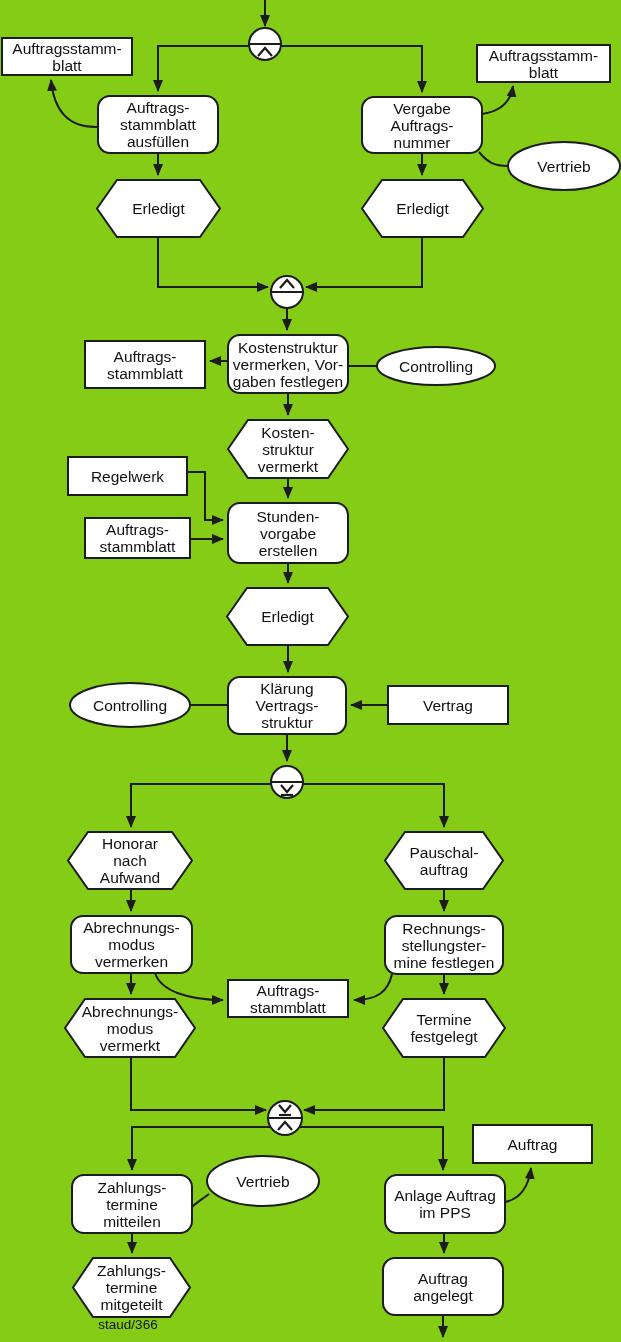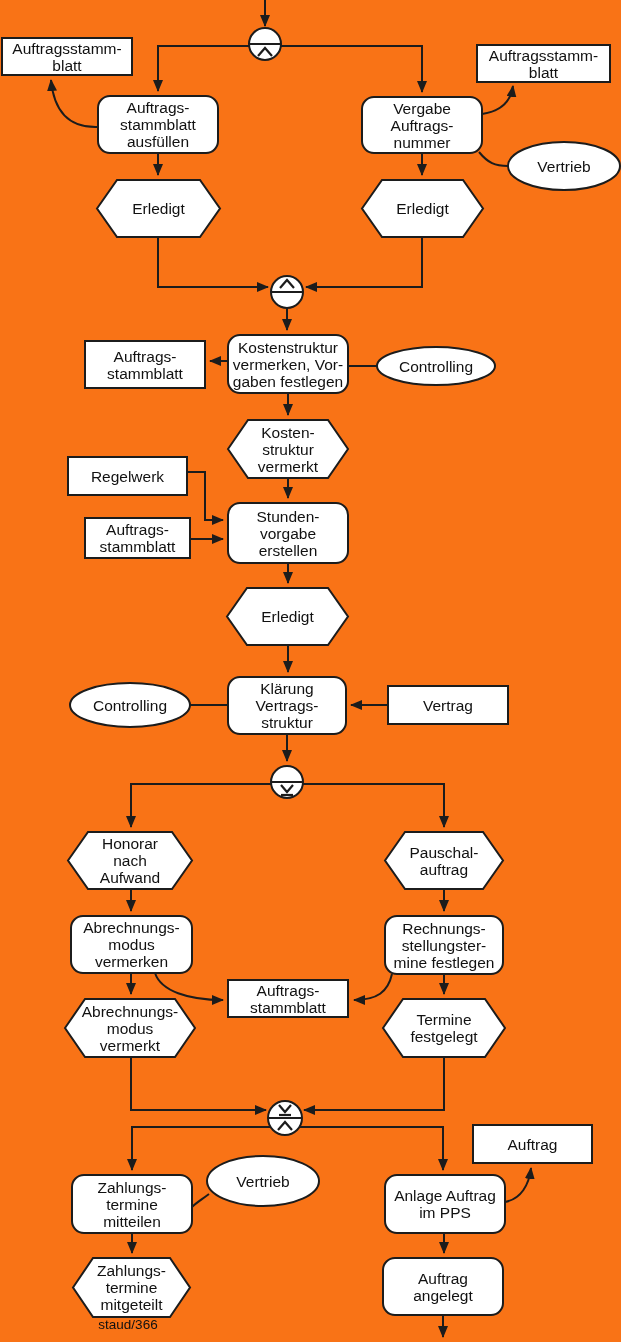--- a/index.html
+++ b/index.html
@@ -1,16 +1,16 @@
 <!DOCTYPE html>
 <html><head>
 <meta charset="utf-8">
 <style>
   html, body { margin: 0; padding: 0; background: #ffffff; }
-  .page { width: 621px; height: 1342px; background: #f97316; }
+  .page { width: 621px; height: 1342px; background: #84cc16; }
   svg { display: block; }
   svg text {
     font-family: "Liberation Sans", "DejaVu Sans", sans-serif;
     fill: #111111;
   }
 </style>
 </head>
 <body style="background: rgb(255, 255, 255);">
 
 <div class="page">

